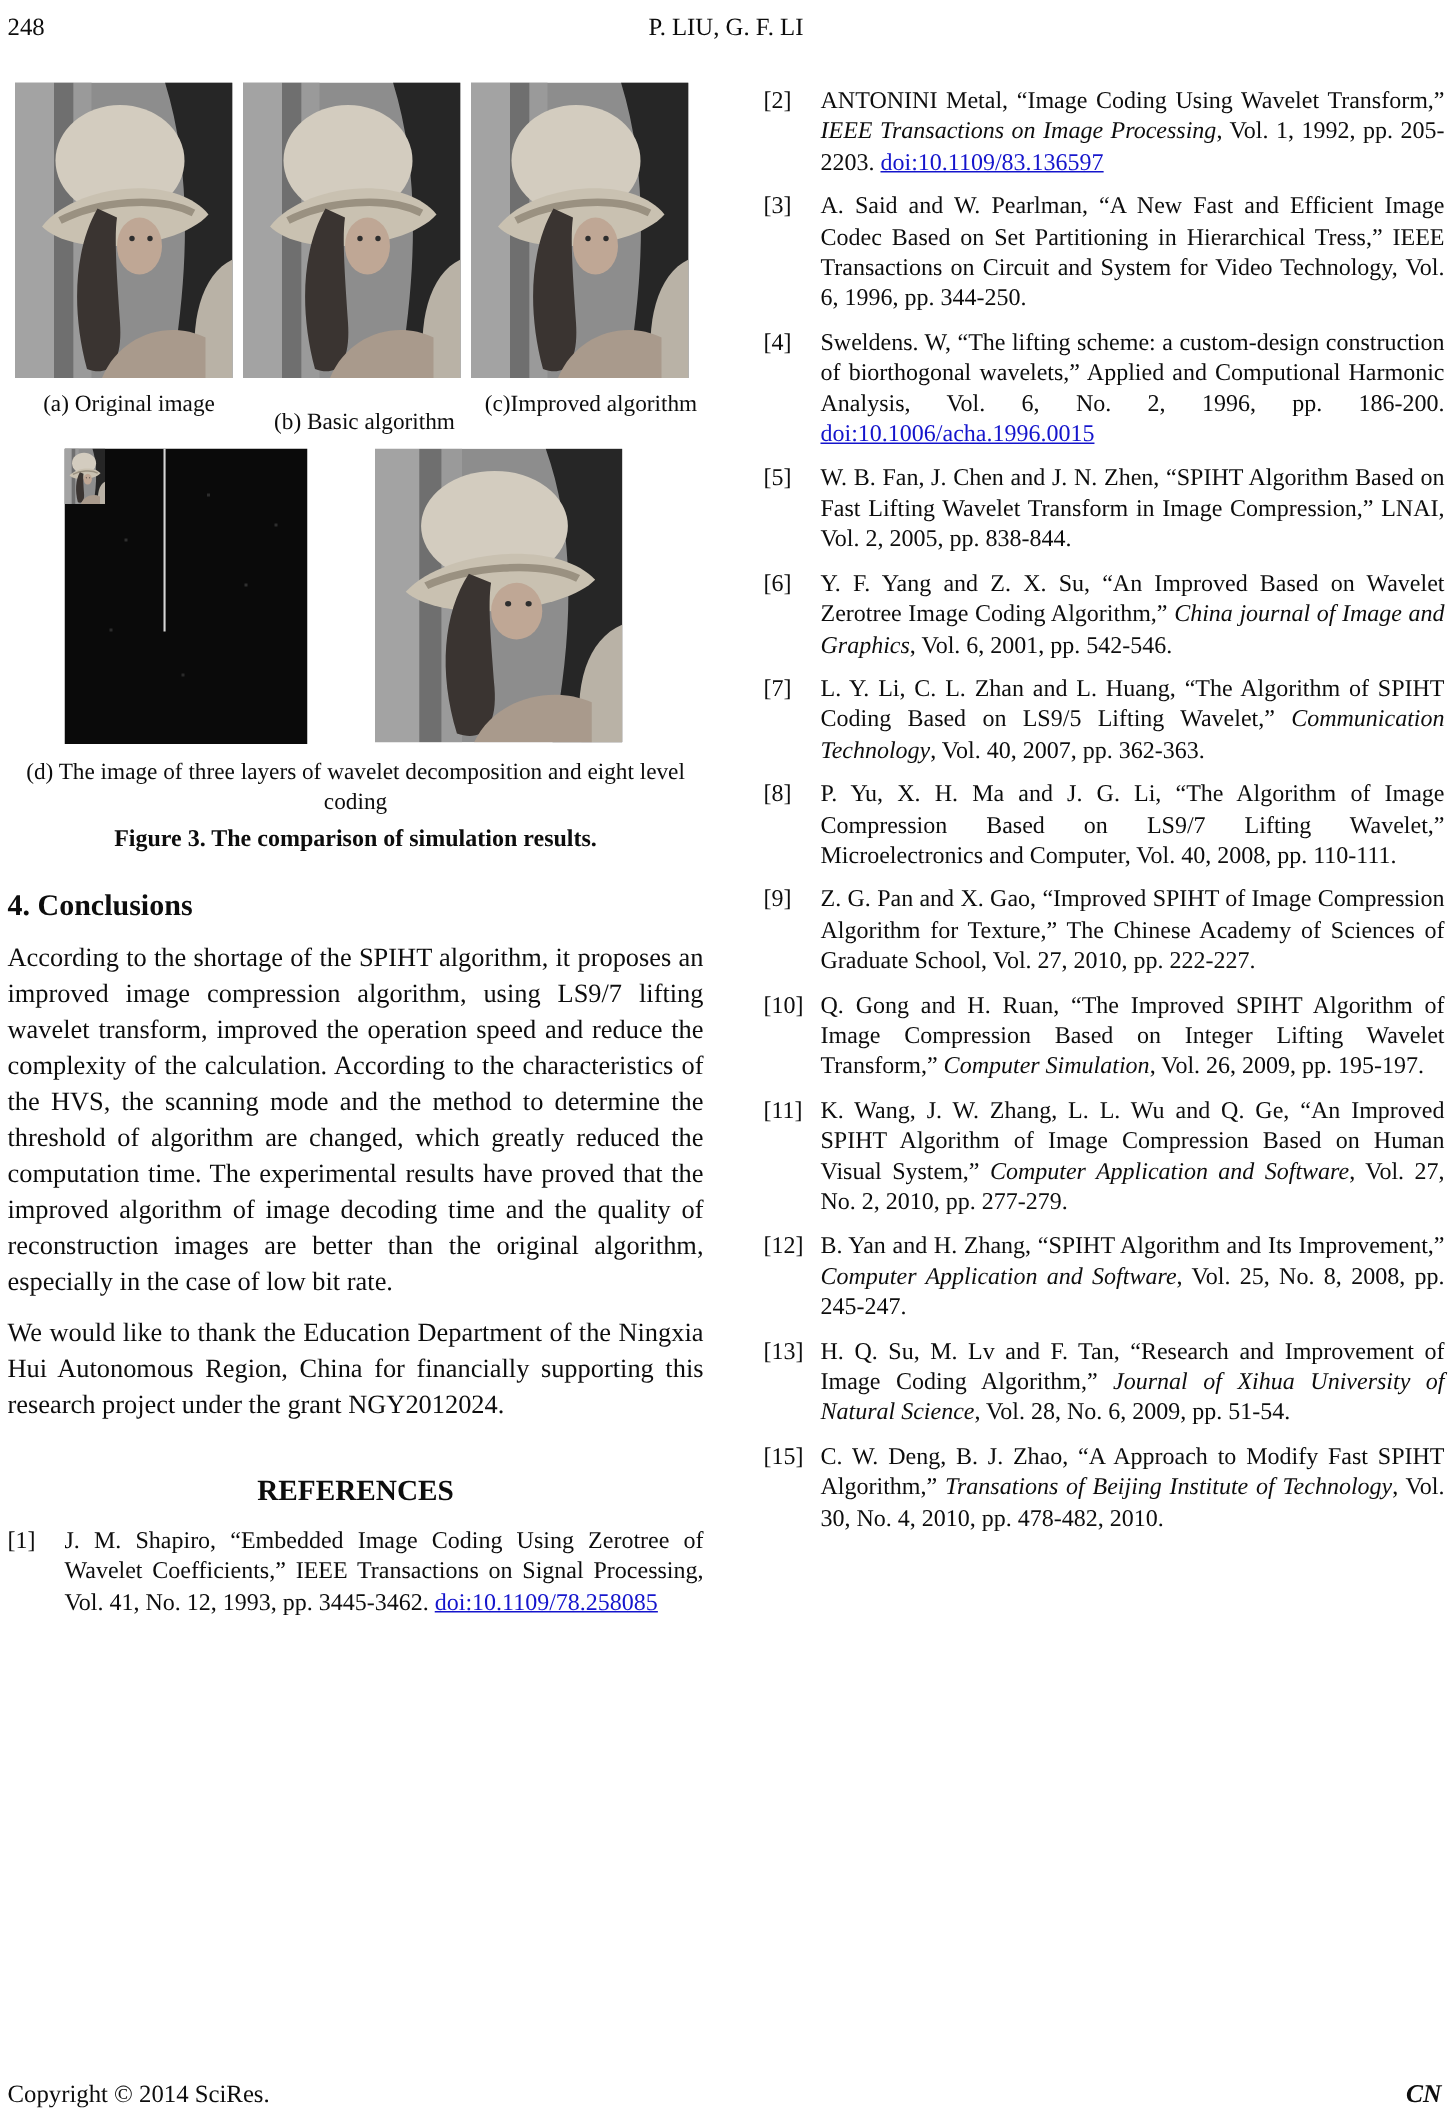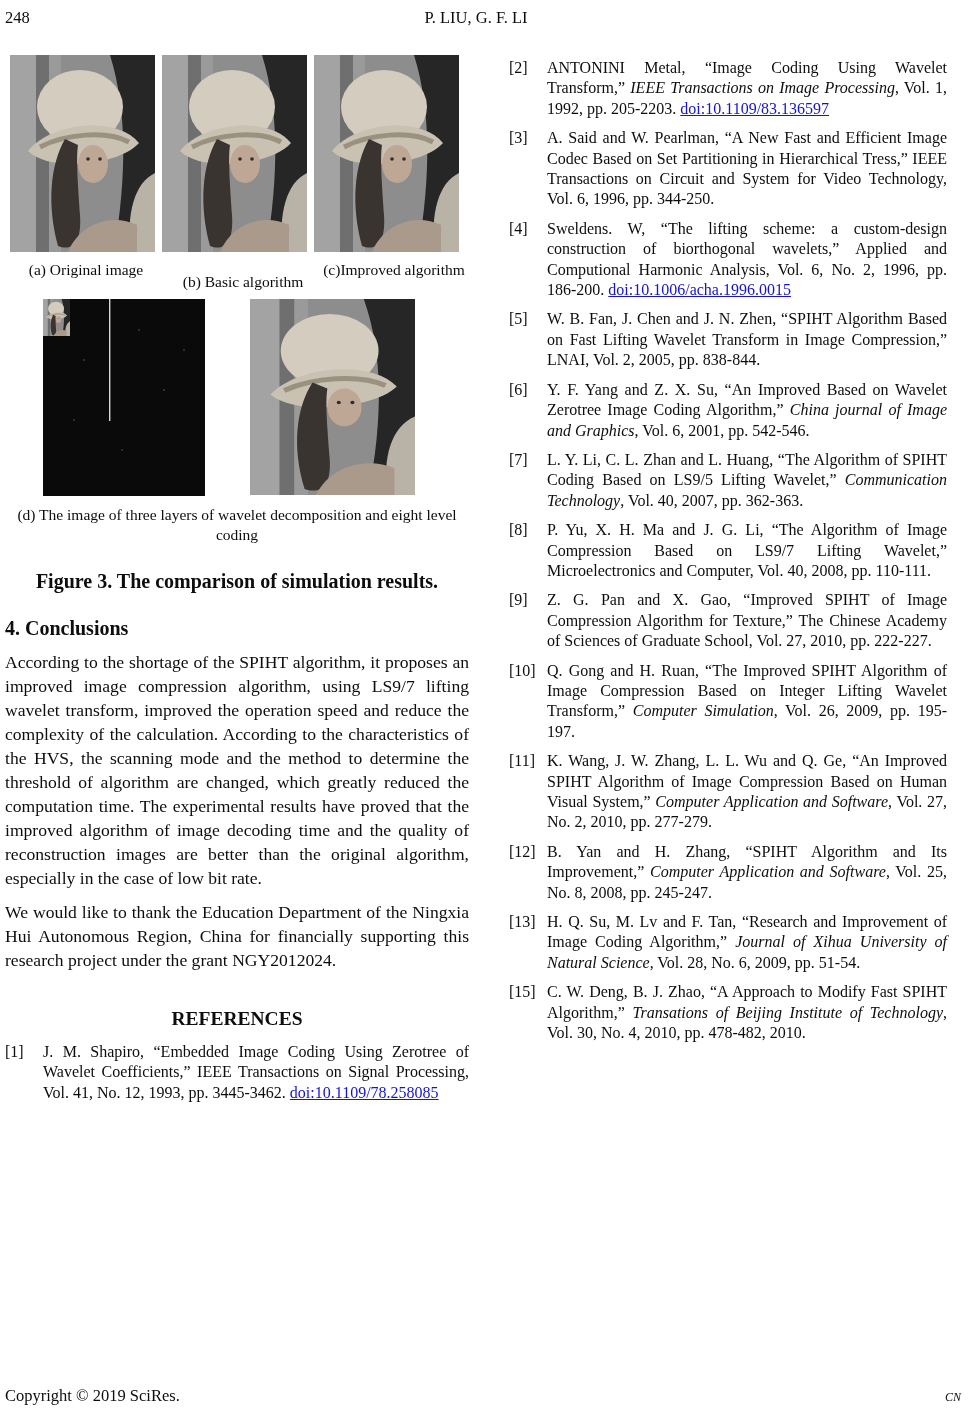--- a/index.html
+++ b/index.html
@@ -3,21 +3,21 @@
 <meta charset="utf-8">
 <style>
   * { margin: 0; padding: 0; box-sizing: border-box; }
   html, body { background: #ffffff; }
   body {
     width: 969px; height: 1414px;
     font-family: "Liberation Serif", serif;
     color: #0d0d0d;
     overflow: hidden;
   }
-  .page { position: relative; width: 969px; height: 1414px; padding: 8px 22px 0 5px; }
+  .page { position: relative; width: 969px; height: 1414px; padding: 8px 6px 0 5px; }
 
   .running-head { position: relative; height: 20px; font-size: 16.5px; }
   .page-number { position: absolute; left: 0; top: 0; }
   .running-title { position: absolute; left: 0; right: 0; text-align: center; top: 0; }
 
   .columns { display: flex; gap: 40px; margin-top: 27px; }
   .col-left  { width: 465px; }
   .col-right { width: 458px; padding-top: 3px; }
 
   
@@ -26,38 +26,38 @@
   .subcaps { display: flex; margin-top: 9px; font-size: 15.5px; }
   .subcaps span { display: block; text-align: center; }
   .subcap-a { width: 162px; }
   .subcap-b { width: 152px; margin-top: 12px; }
   .subcap-c { width: 150px; }
   .fig-row-2 { display: flex; margin-top: 8px; }
   .decomp-img { width: 162px; height: 197px; margin-left: 38px; display: block; }
   .recon-img  { width: 165px; height: 196px; margin-left: 45px; display: block; }
   .subcap-d { margin: 9px auto 0 auto; width: 455px; text-align: center;
               font-size: 15.5px; line-height: 20px; }
-  .fig-caption { margin-top: 25px; text-align: center; font-weight: bold; font-size: 20px; }
+  .fig-caption { margin-top: 6px; text-align: center; font-weight: bold; font-size: 16px; }
 
   .sec-heading { font-size: 20px; font-weight: bold; margin-top: 24px; }
   .body-par { margin-top: 10px; font-size: 17.6px; line-height: 24px; text-align: justify; }
   .ack-heading { margin-top: 26px; }
 
   .refs-heading { margin-top: 36px; text-align: center; font-weight: bold; font-size: 19.5px; }
   .ref-list-left { margin-top: 12px; }
   .ref-item { display: flex; margin-bottom: 9px; font-size: 16px; line-height: 20.4px; }
   .ref-num { width: 38px; flex: 0 0 38px; }
   .ref-text { flex: 1; text-align: justify; }
   .ref-text .it { font-style: italic; }
   .doi-link { color: var(--link-color, #1414cc); text-decoration: underline; }
 
   .footer { position: absolute; left: 5px; right: 8px; bottom: 8px;
             display: flex; justify-content: space-between; align-items: baseline;
             font-size: 16.5px; }
-  .footer-right { font-weight: normal; font-style: italic; font-size: 12px; }
+  .footer-right { font-weight: bold; font-style: italic; font-size: 17px; }
 
   .svg-defs { position: absolute; width: 0; height: 0; overflow: hidden; }
 </style>
 </head>
 <body>
 
 <svg class="svg-defs" aria-hidden="true">
   <defs>
     <symbol id="lena-sym" viewBox="0 0 145 197" preserveAspectRatio="none">
       <rect width="145" height="197" fill="#8d8d8d"></rect>
@@ -193,17 +193,17 @@
           <div class="ref-item">
             <span class="ref-num">[15]</span>
             <div class="ref-text"><span>C. W. Deng, B. J. Zhao, “A Approach to Modify Fast SPIHT Algorithm,” </span><span class="it">Transations of Beijing Institute of Technology</span><span>, Vol. 30, No. 4, 2010, pp. 478-482, 2010.</span></div>
           </div>
         </div>
     </div>
 
   </div>
 
   <div class="footer">
-    <span class="footer-left">Copyright © 2019 SciRes.</span>
+    <span class="footer-left">Copyright © 2014 SciRes.</span>
     <span class="footer-right">CN</span>
   </div>
 
 </div>
 
 </body></html>

